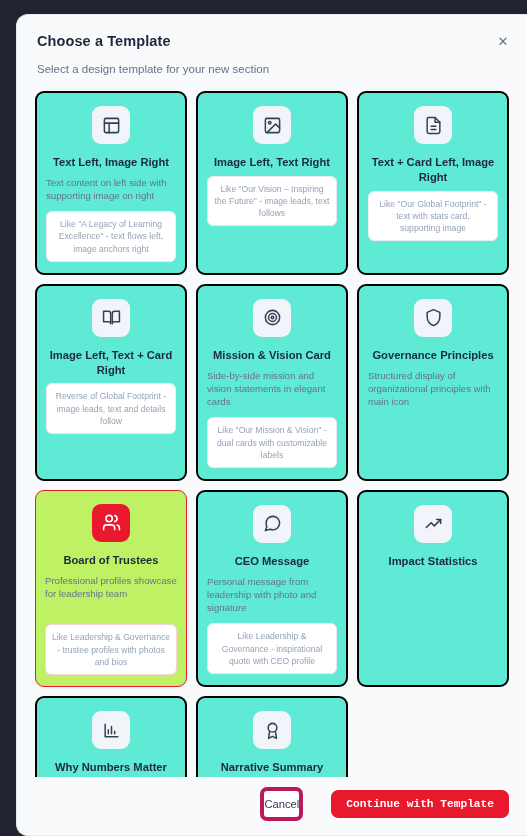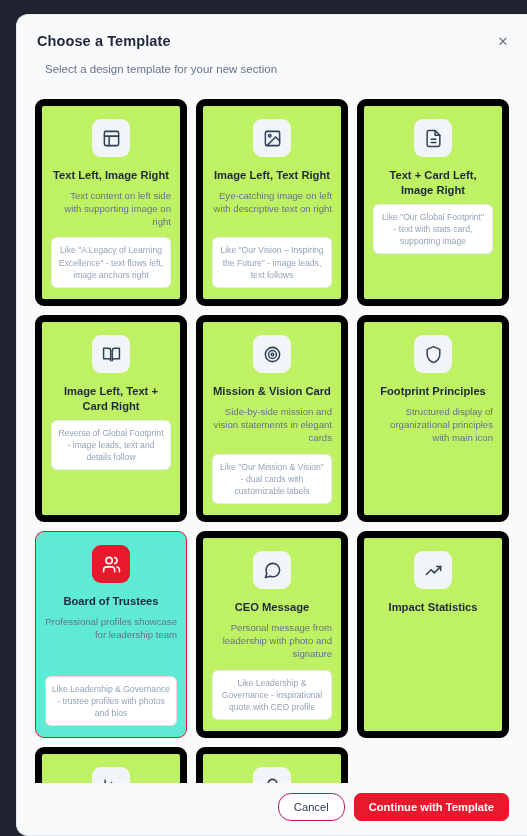--- a/index.html
+++ b/index.html
@@ -19,89 +19,90 @@
     border: 1px solid #e6eaf0;
     border-right: none;
     display: flex; flex-direction: column;
     overflow: hidden;
   }
   .hdr { padding: 18px 20px 0 20px; position: relative; flex: 0 0 auto; }
   .hdr-title {
     font-size: 14.5px; font-weight: bold; color: #1e293b;
     letter-spacing: .1px; margin: 0 0 14px 0;
   }
-  .hdr-sub { font-size: 11.5px; color: #64748b; margin: 8px; }
+  .hdr-sub { font-size: 11.5px; color: #64748b; margin: 0; }
   .close-btn {
     position: absolute; right: 14px; top: 16px;
     width: 20px; height: 20px; border: none; background: transparent;
     color: #64748b; cursor: pointer; padding: 0;
     display: flex; align-items: center; justify-content: center;
     font-size: 13px; line-height: 1;
   }
   .grid-wrap { flex: 1 1 auto; padding: 16px 18px 8px 18px; overflow: hidden; }
   .grid {
     display: grid;
     grid-template-columns: repeat(3, 1fr);
     gap: 9px;
   }
   .card {
-    background: #bef264;
-    border: 7px solid #000000;
+    background: #5eead4;
+    border: 2px solid #000000;
     border-radius: 9px;
     padding: 13px 9px 11px 9px;
     display: flex; flex-direction: column; align-items: center;
     cursor: pointer;
     min-height: 172px;
   }
   .card.selected {
-    background: #5eead4;
+    background: #bef264;
     border: 1.6px solid #e8192c;
   }
   .icon-tile {
     width: 38px; height: 38px; border-radius: 9px;
     background: #f1f5f9;
     display: flex; align-items: center; justify-content: center;
     margin-bottom: 11px;
     color: #334155;
     flex: 0 0 auto;
   }
   .card.selected .icon-tile { background: #e8192c; color: #ffffff; }
   .icon-tile svg { display: block; }
   .card-title {
     font-size: 11.2px; font-weight: bold; color: #1e293b;
     text-align: center; line-height: 1.32; margin-bottom: 6px;
   }
   .card-desc {
-    font-size: 9.6px; color: #64748b; text-align: right;
+    font-size: 9.6px; color: #64748b; text-align: left;
     line-height: 1.38; margin-bottom: 9px; flex: 1 1 auto;
   }
   .card-hint {
     width: 100%;
     border: 1px solid #e8ecf2; border-radius: 6px;
     background: #ffffff;
     padding: 6px 6px;
     font-size: 8.6px; color: #94a3b8; text-align: center; line-height: 1.42;
   }
   .card.selected .card-hint { border-color: #f6d4d8; background: #ffffff; }
   .footer {
     flex: 0 0 auto;
     padding: 10px 18px 14px 18px;
     display: flex; justify-content: flex-end; align-items: center; gap: 9px;
   }
   .btn-cancel {
     font-size: 11.2px; color: #334155;
-    background: #ffffff; border: 1px solid #be185d; border-radius: 13px;
-    padding: 7px 15px; cursor: pointer;
+    background: #ffffff; border: 4px solid #be185d; border-radius: 7px;
+    padding: 7px 0; cursor: pointer;
     font-family: "Liberation Sans", sans-serif;
   }
   .btn-primary {
     font-size: 11.2px; font-weight: bold; color: #ffffff;
     background: #e8192c; border: 1px solid #e8192c; border-radius: 7px;
     padding: 7px 14px; cursor: pointer;
-    font-family: Liberation Sans, sans-serif;
+    font-family: Liberation Mono, monospace;
+    margin-left: 19px;
   }
 </style>
 </head>
 <body>
 
 <div id="modal">
 
   <div class="hdr">
     <div class="hdr-title">Choose a Template</div>
     <div class="hdr-sub">Select a design template for your new section</div>
@@ -123,21 +124,20 @@
         </div>
         <div class="card">
           <div class="icon-tile">
             <svg width="19" height="19" viewBox="0 0 24 24" fill="none" stroke="currentColor" stroke-width="1.9" stroke-linecap="round" stroke-linejoin="round">
               <rect x="3" y="3" width="18" height="18" rx="2"></rect>
               <circle cx="8.5" cy="8.5" r="1.6"></circle>
               <path d="M21 15l-5-5L5 21"></path>
             </svg>
           </div>
           <div class="card-title">Image Left, Text Right</div>
-          <div class="card-desc">Eye-catching image on left with descriptive text on right</div>
           <div class="card-hint">Like "Our Vision – Inspiring the Future" - image leads, text follows</div>
         </div>
         <div class="card">
           <div class="icon-tile">
             <svg width="19" height="19" viewBox="0 0 24 24" fill="none" stroke="currentColor" stroke-width="1.9" stroke-linecap="round" stroke-linejoin="round">
               <path d="M14 2H6a2 2 0 0 0-2 2v16a2 2 0 0 0 2 2h12a2 2 0 0 0 2-2V8z"></path>
               <path d="M14 2v6h6M9 13h6M9 17h6"></path>
             </svg>
           </div>
           <div class="card-title">Text + Card Left, Image Right</div>
@@ -164,21 +164,21 @@
           <div class="card-title">Mission &amp; Vision Card</div>
           <div class="card-desc">Side-by-side mission and vision statements in elegant cards</div>
           <div class="card-hint">Like "Our Mission &amp; Vision" - dual cards with customizable labels</div>
         </div>
         <div class="card">
           <div class="icon-tile">
             <svg width="19" height="19" viewBox="0 0 24 24" fill="none" stroke="currentColor" stroke-width="1.9" stroke-linecap="round" stroke-linejoin="round">
               <path d="M12 2l8 3.5v6c0 5-3.4 9.4-8 10.5-4.6-1.1-8-5.5-8-10.5v-6z"></path>
             </svg>
           </div>
-          <div class="card-title">Footprint Principles</div>
+          <div class="card-title">Governance Principles</div>
           <div class="card-desc">Structured display of organizational principles with main icon</div>
         </div>
         <div class="card selected">
           <div class="icon-tile">
             <svg width="19" height="19" viewBox="0 0 24 24" fill="none" stroke="currentColor" stroke-width="2" stroke-linecap="round" stroke-linejoin="round">
               <path d="M16 21v-2a4 4 0 0 0-4-4H6a4 4 0 0 0-4 4v2"></path>
               <circle cx="9" cy="7" r="4"></circle>
               <path d="M22 21v-2a4 4 0 0 0-3-3.87M16 3.13a4 4 0 0 1 0 7.75"></path>
             </svg>
           </div>

